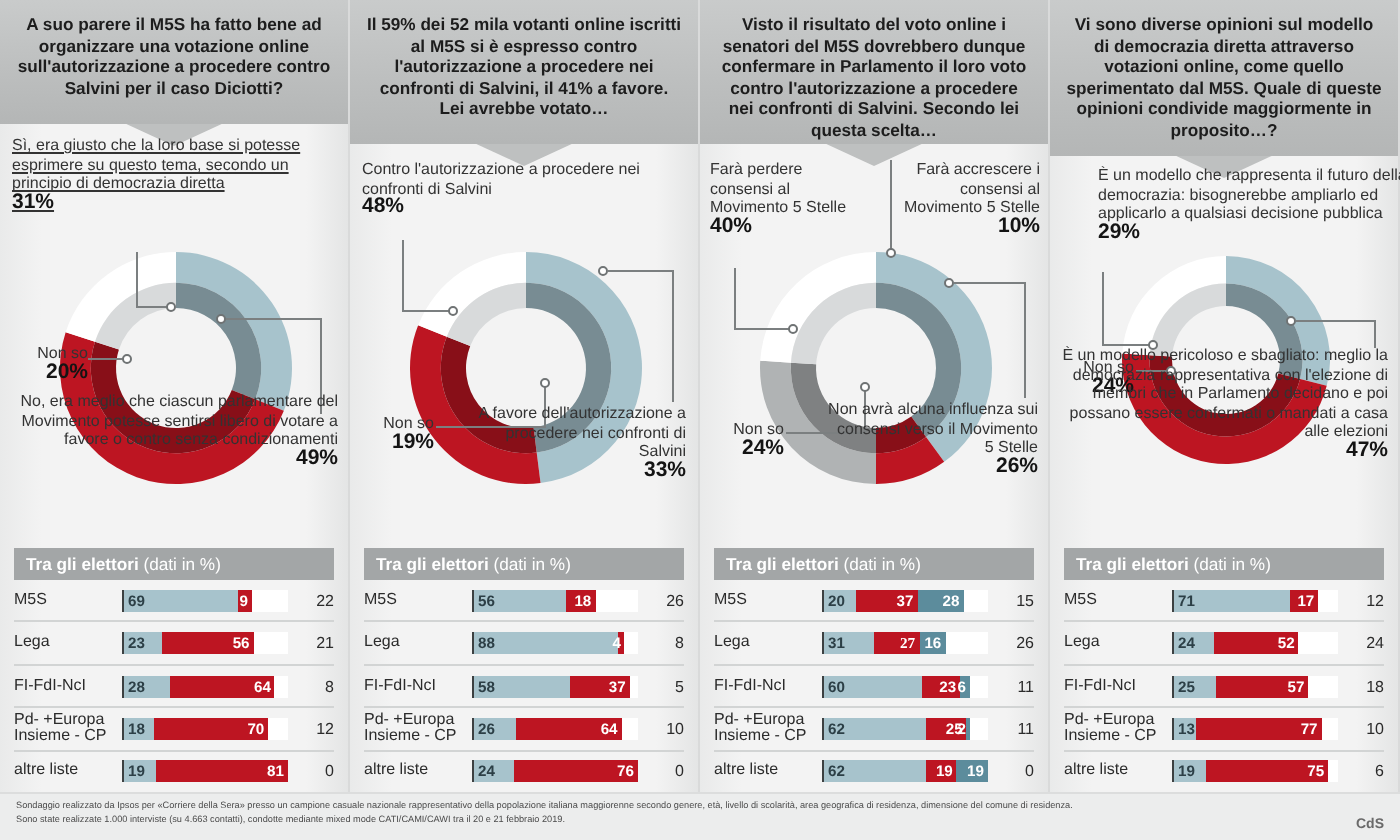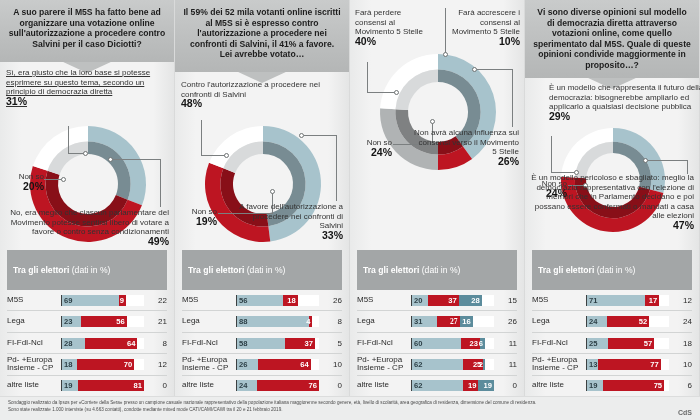--- a/index.html
+++ b/index.html
@@ -64,21 +64,21 @@
     background:#fff;border:1px solid #6f7374;box-sizing:border-box;
   }
 
   
   .tbl{
     position:absolute;left:0;right:0;bottom:24px;
     padding:0 7px;box-sizing:border-box;
   }
   .tbl-title{
     background:#a3a6a7;color:#fff;font-size:8.6px;font-weight:bold;
-    padding:15px 6px;
+    padding:3px 6px;
   }
   .tbl-title span{font-weight:normal;}
   .trow{
     display:flex;align-items:center;height:20.4px;
     border-bottom:1px solid #d2d4d4;
     font-size:8px;
   }
   .trow:last-child{border-bottom:none;}
   .tname{width:52px;flex:0 0 52px;line-height:8.8px;padding-right:2px;}
   .tbars{flex:1 1 auto;position:relative;height:11px;display:flex;border-left:1.6px solid #3c4041;}
@@ -133,21 +133,21 @@
       <div class="leader" style="left:44px;top:117px;width:18px;height:1px;"></div>
       <div class="dotw" style="left:61px;top:115px;"></div>
 
       <div class="leader" style="left:68px;top:64px;width:1px;height:28px;"></div>
       <div class="leader" style="left:68px;top:91px;width:16px;height:1px;"></div>
       <div class="dotw" style="left:83px;top:89px;"></div>
 
       <div class="dotw" style="left:108px;top:95px;"></div>
       <div class="leader" style="left:113px;top:97px;width:48px;height:1px;"></div>
       <div class="leader" style="left:160px;top:97px;width:1px;height:48px;"></div>
-      <div class="lbl r" style="left:6px;top:146px;width:163px;">
+      <div class="lbl r" style="left:6px;top:134px;width:163px;">
         <span>No, era meglio che ciascun parlamentare del Movimento potesse sentirsi libero di votare a favore o contro senza condizionamenti</span>
         <b>49%</b>
       </div>
     </div>
 
     <div class="tbl">
       <div class="tbl-title">
         <span style="font-weight:bold">Tra gli elettori</span>
         <span>(dati in %)</span>
       </div>
@@ -331,20 +331,24 @@
               </div>
               <div class="seg white" style="width: 0%;"></div>
             </div>
             <div class="tlast">0</div>
           </div>
         </div>
     </div>
   </div>
 
   <div class="panel">
+    <div class="qhead h3">
+      <div>Visto il risultato del voto online i senatori del M5S dovrebbero dunque confermare in Parlamento il loro voto contro l'autorizzazione a procedere nei confronti di Salvini. Secondo lei questa scelta…</div>
+      <div class="arrow"></div>
+    </div>
 
     <div class="chartbox" style="height:195px;">
       <div class="lbl l" style="left:5px;top:8px;width:74px;">
         <span>Farà perdere consensi al Movimento 5 Stelle</span>
         <b>40%</b>
       </div>
       <div class="lbl r" style="left:98px;top:8px;width:72px;">
         <span>Farà accrescere i consensi al Movimento 5 Stelle</span>
         <b>10%</b>
       </div>

